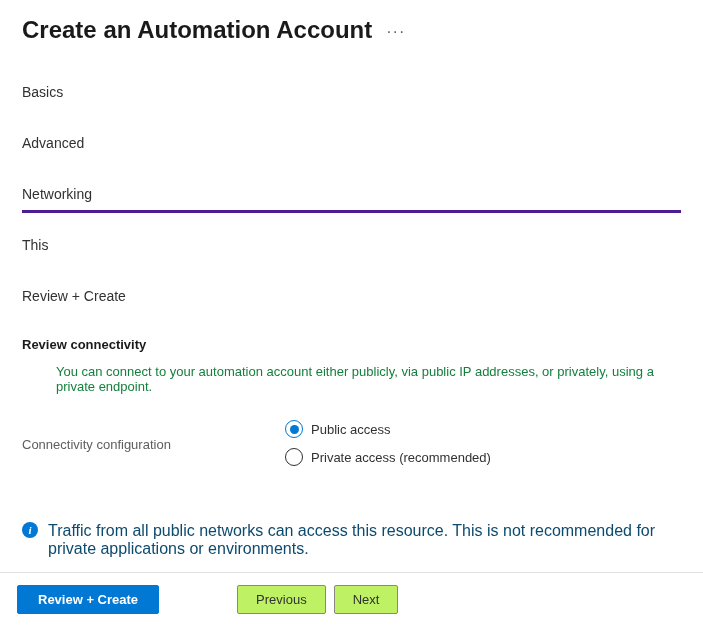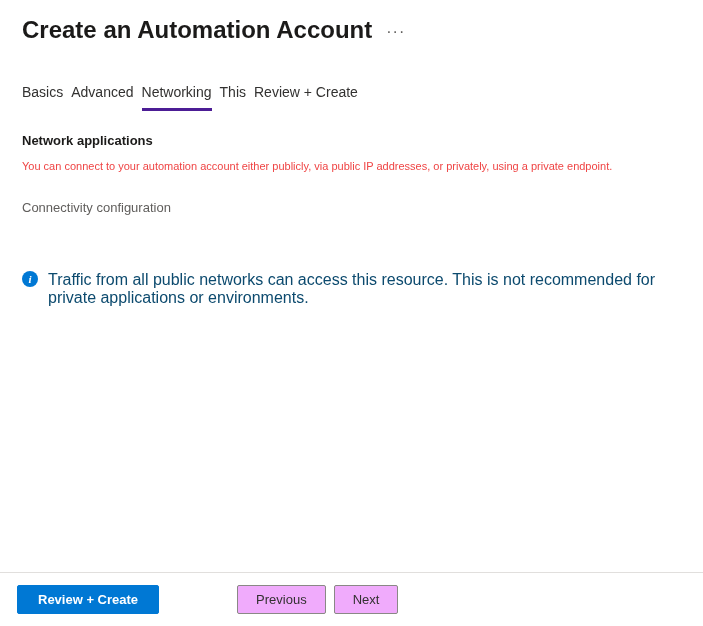--- a/index.html
+++ b/index.html
@@ -25,23 +25,24 @@
     }
     .more-icon {
       font-size: 16px;
       color: #605e5c;
       cursor: pointer;
       letter-spacing: 1px;
       margin-top: 4px;
     }
     .tabs {
       display: flex;
-      gap: 8px;
+      gap: 24px;
       padding: 40px 22px 0 22px;
       border-bottom: none;
+      flex-direction: column;
     }
     .tab {
       font-size: 14px;
       color: #323130;
       padding-bottom: 8px;
       cursor: pointer;
       border-bottom: 3px solid transparent;
     }
     .tab.active {
       border-bottom: 3px solid #4c1d95;
@@ -51,23 +52,24 @@
     .content {
       padding: 22px 22px 0 22px;
     }
     .section-heading {
       font-weight: 600;
       font-size: 13px;
       color: #1b1a19;
       margin-bottom: 12px;
     }
     .description {
-      font-size: 11px;
-      color: #ef4444;
+      font-size: 13px;
+      color: #15803d;
       margin-bottom: 26px;
+      margin-left: 34px;
     }
     .form-row {
       display: flex;
       align-items: center;
     }
     .form-label {
       width: 263px;
       font-size: 13px;
       color: #605e5c;
       padding-top: 2px;
@@ -152,21 +154,21 @@
       font-family: inherit;
     }
     .btn-primary {
       background: #0078d4;
       color: #fff;
       border: 1px solid #0078d4;
       font-weight: 600;
       padding: 6px 20px;
     }
     .btn-secondary {
-      background: #f0abfc;
+      background: #bef264;
       color: #323130;
       border: 1px solid #8a8886;
     }
     .footer-gap {
       width: 62px;
     }
   </style>
 </head>
 <body>
 
@@ -177,25 +179,37 @@
 
 <div class="tabs">
   <div class="tab">Basics</div>
   <div class="tab">Advanced</div>
   <div class="tab active">Networking</div>
   <div class="tab">This</div>
   <div class="tab">Review + Create</div>
 </div>
 
 <div class="content">
-  <div class="section-heading">Network applications</div>
+  <div class="section-heading">Review connectivity</div>
   <div class="description">You can connect to your automation account either publicly, via public IP addresses, or privately, using a private endpoint.</div>
 
   <div class="form-row">
     <div class="form-label">Connectivity configuration</div>
+    <div class="radio-group">
+      <div class="radio-option">
+        <span class="radio-circle selected">
+            <span class="radio-inner"></span>
+          </span>
+        <span class="radio-label">Public access</span>
+      </div>
+      <div class="radio-option">
+        <span class="radio-circle unselected"></span>
+        <span class="radio-label">Private access (recommended)</span>
+      </div>
+    </div>
   </div>
 
   <div class="info-bar">
     <span class="info-icon">i</span>
     <span class="info-text">Traffic from all public networks can access this resource. This is not recommended for private applications or environments.</span>
   </div>
 </div>
 
 <div class="footer">
   <button class="btn btn-primary">Review + Create</button>

